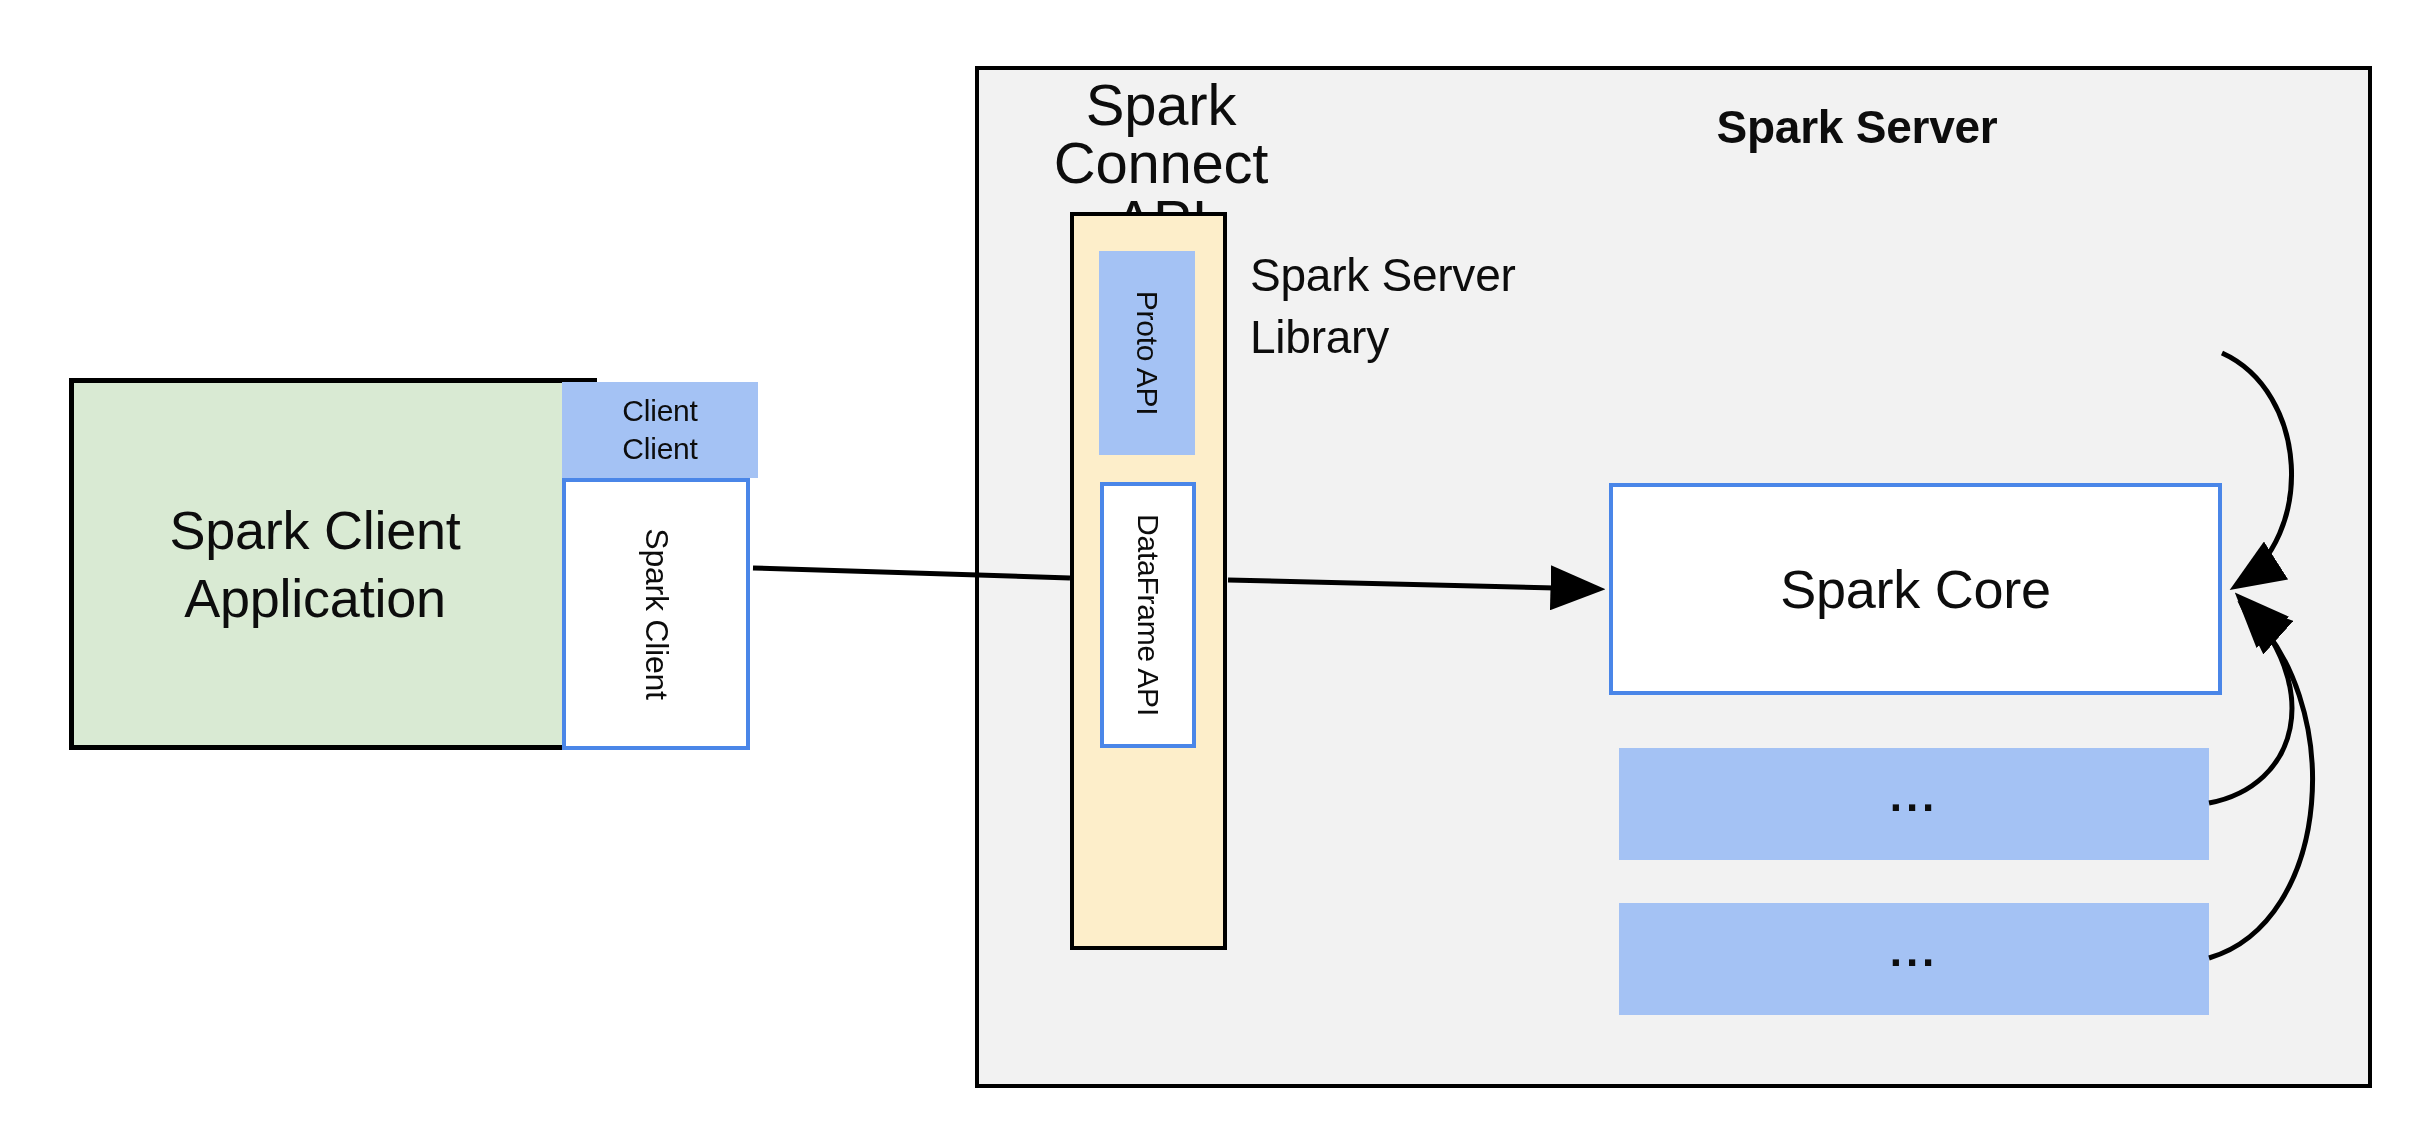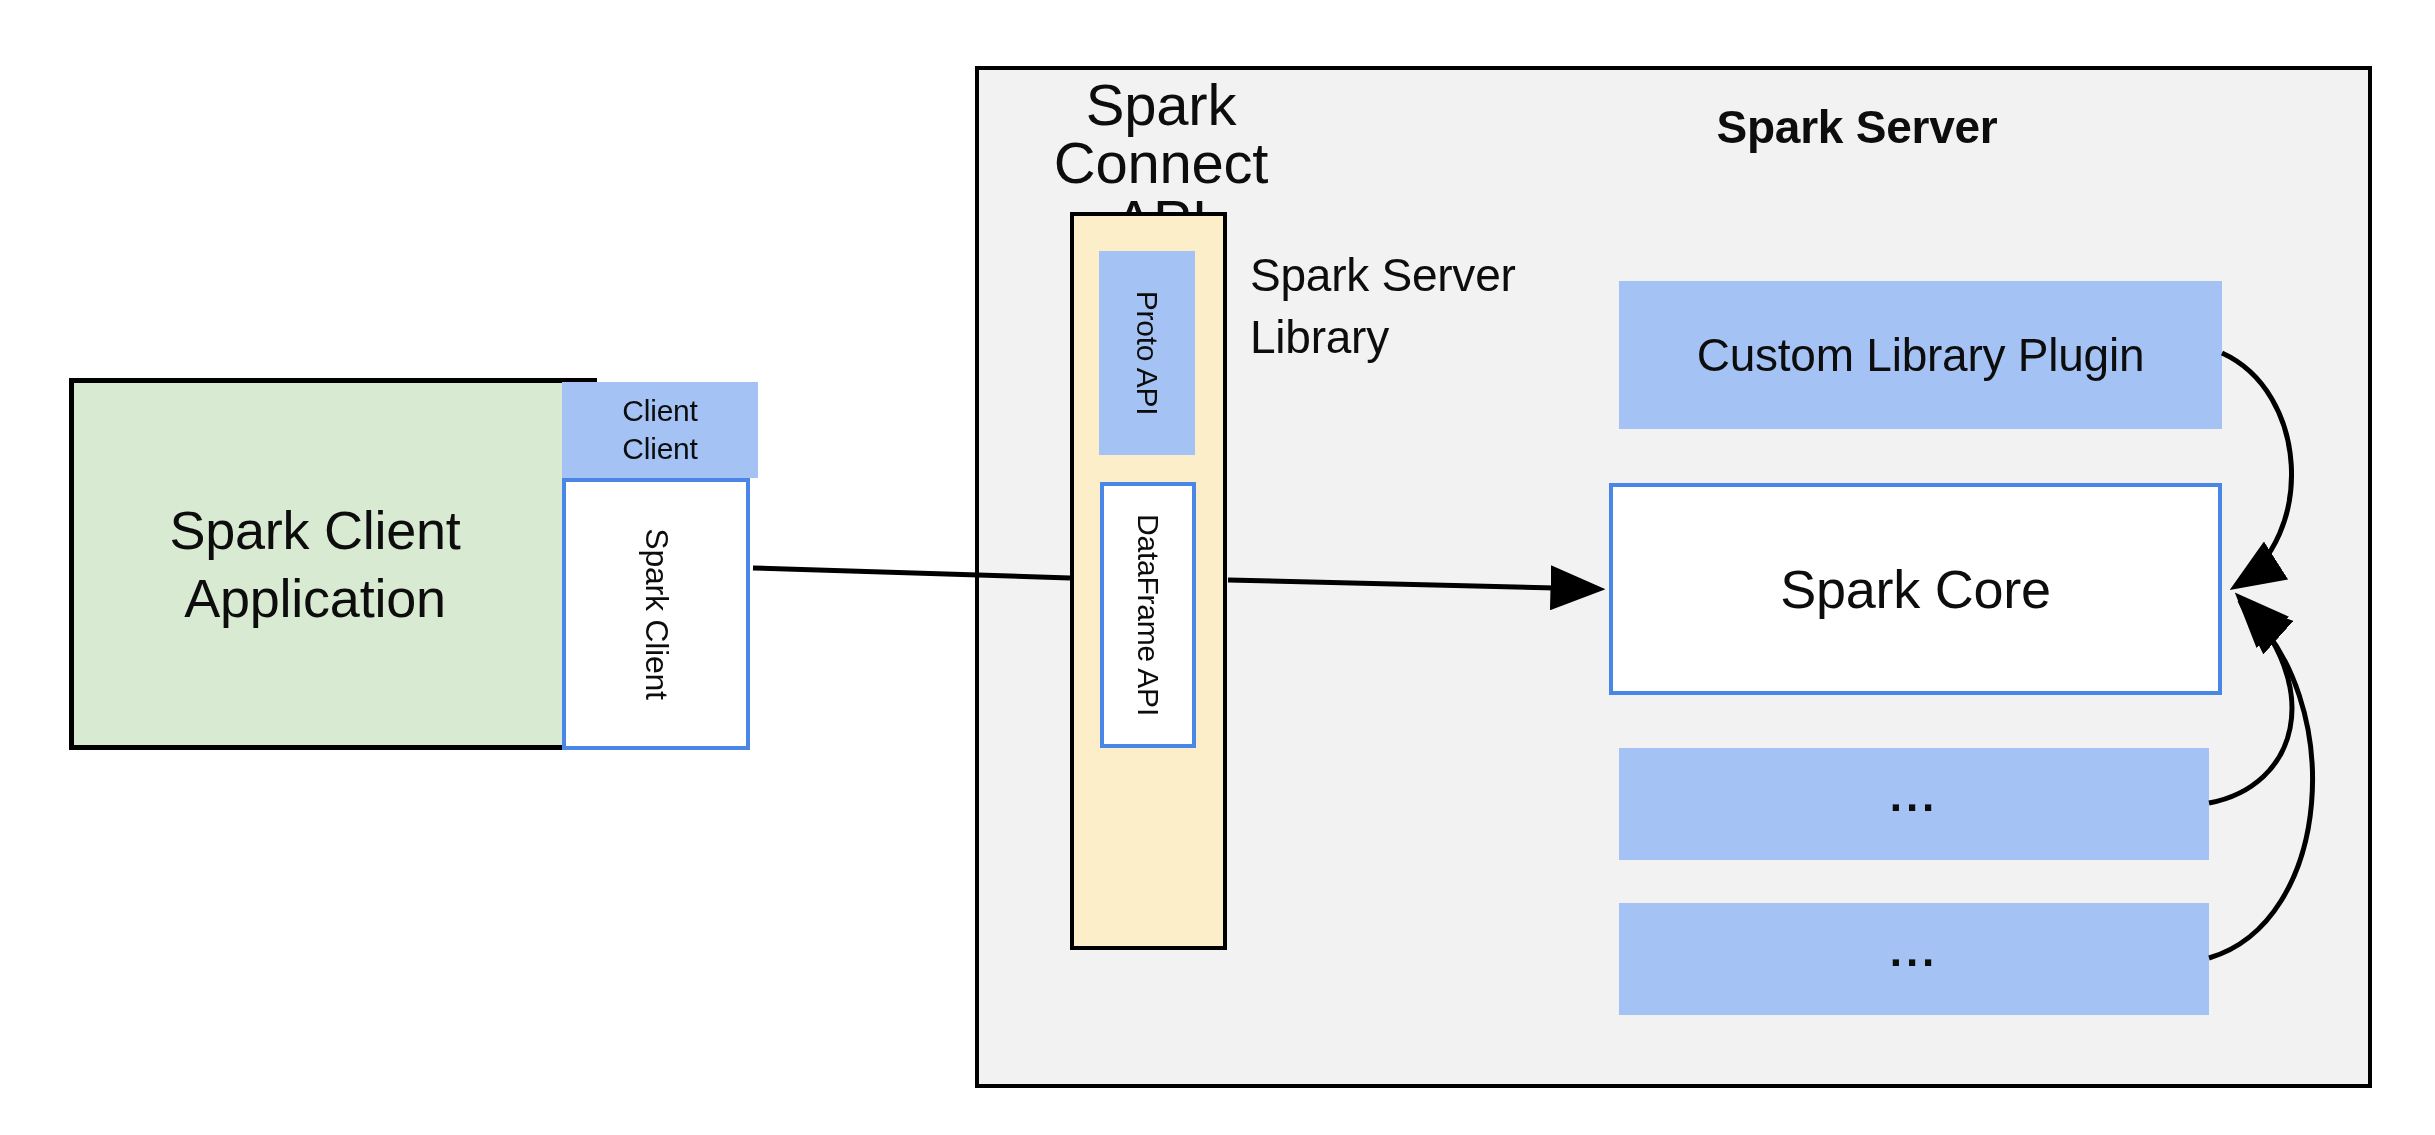--- a/index.html
+++ b/index.html
@@ -91,23 +91,20 @@
     </div>
   </div>
 
   <div class="abs server-lib-label">
     <span>Spark Server</span><br>
     <span>Library</span>
   </div>
 
   <div class="abs server-title">Spark Server</div>
 
-  <div class="abs plugin-box">
-    <span>Custom Library Plugin</span>
-  </div>
 
   <div class="abs core-box">
     <span>Spark Core</span>
   </div>
 
   <div class="abs dots-box dots-1">
     <span class="lbl">...</span>
   </div>
 
   <div class="abs dots-box dots-2">

